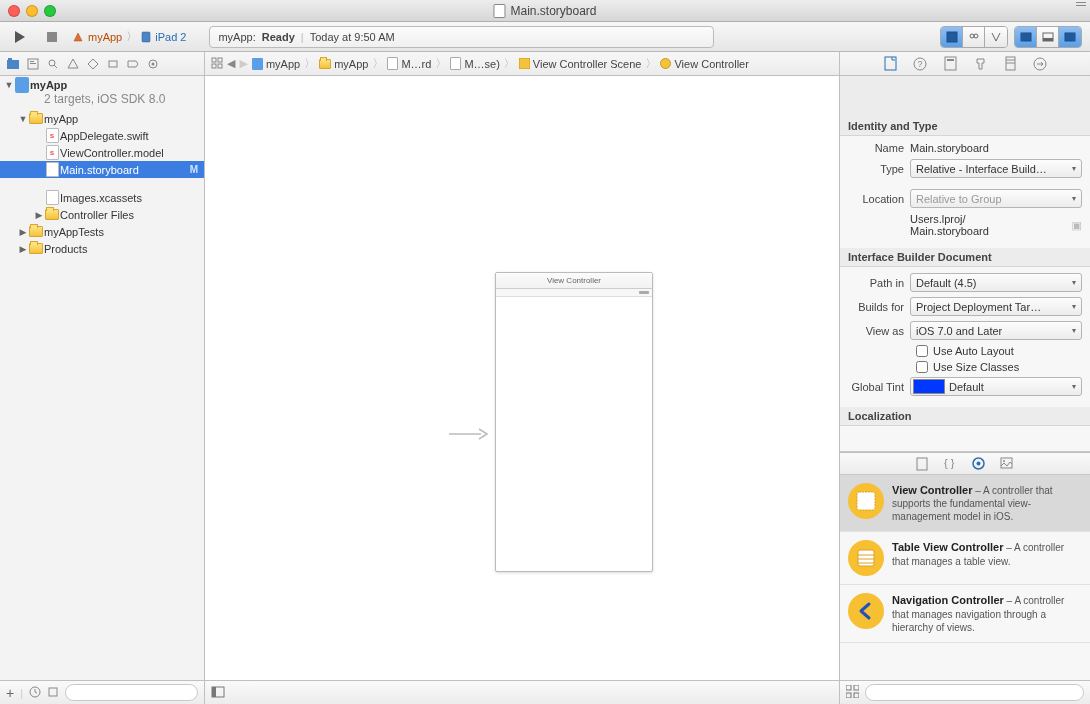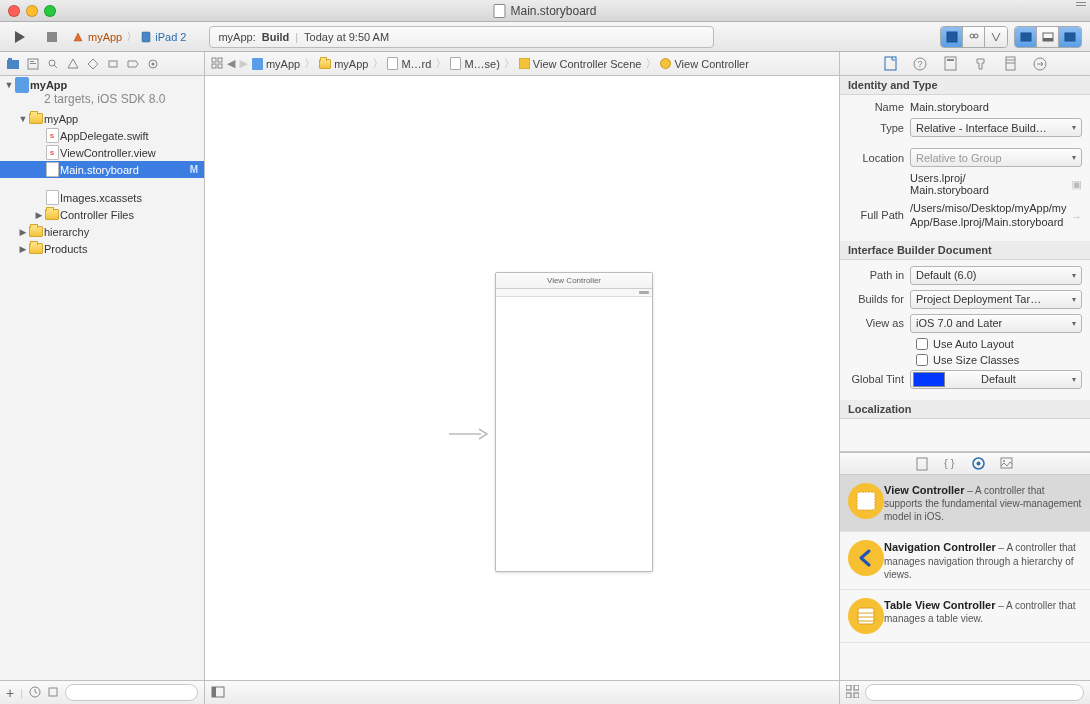--- a/index.html
+++ b/index.html
@@ -77,41 +77,41 @@
 .scene-arrow { position: absolute; left: 244px; top: 350px; }
 .scene-arrow svg { display:block; }
 .vc-frame { position: absolute; left: 290px; top: 196px; width: 158px; height: 300px; background:#fff; border:1px solid #bbb; border-radius: 2px; box-shadow: 0 1px 3px rgba(0,0,0,0.15); }
 .vc-titlebar { height: 16px; border-bottom: 1px solid #ccc; text-align: center; font-size: 8px; color: #666; line-height: 16px; background: linear-gradient(#fbfbfb,#f2f2f2); }
 .vc-status { height: 8px; background: #f7f7f7; border-bottom:1px solid #ddd; display:flex; justify-content:flex-end; padding-right:3px; }
 .vc-status span { width:10px; height:3px; background:#aaa; margin-top:2px; border-radius:1px; }
 .canvas-footer { height: 24px; border-top: 1px solid #c0c0c0; background: linear-gradient(#fafafa,#ececec); display: flex; align-items: center; padding: 0 6px; }
 .canvas-footer .ji { width:16px; height:16px; }
 
 
-.utilities { width: 250px; background: #f7f7f7; display: flex; flex-direction: column; }
+.utilities { width: 250px; background: #f7f7f7; display: flex; flex-direction: column; margin-top: 41px; }
 .insp { border-bottom: 1px solid #c8c8c8; overflow:auto; flex: 1; }
 .insp-section-header { font-weight: bold; font-size: 11px; padding: 3px 8px; background: #ececec; border-bottom: 1px solid #d5d5d5; color: #444; }
 .insp-body { padding: 6px 8px; }
 .insp-row { display: flex; align-items: center; margin-bottom: 5px; font-size: 11px; }
 .insp-row .rl { width: 62px; text-align: right; padding-right: 6px; color: #444; }
 .insp-row .rv { flex: 1; display: flex; align-items: center; }
 .insp-row .rv.text { color: #333; }
 .select { flex: 1; height: 19px; background: linear-gradient(#fdfdfd,#ececec); border: 1px solid #b5b5b5; border-radius: 3px; display: flex; align-items: center; padding: 0 5px; font-size: 11px; position: relative; }
 .select::after { content: '▾'; position: absolute; right: 5px; color: #666; font-size: 8px; }
 .checkbox-row { display:flex; align-items:center; gap:5px; padding-left: 68px; margin-bottom:4px; font-size:11px;}
 .checkbox-row input { width:12px; height:12px; }
 .tint-swatch { width: 32px; height: 15px; background: #0038ff; border: 1px solid #888; margin-right: 4px; }
 
 
 .library { border-top: 1px solid #bfbfbf; display: flex; flex-direction: column; height: 252px; }
 .lib-tabs { height: 22px; display: flex; justify-content: center; align-items: center; gap: 14px; border-bottom: 1px solid #c8c8c8; background: linear-gradient(#fafafa,#ececec); }
 .lib-tabs .ji { width: 14px; height: 14px; color: #777; }
 .lib-tabs .ji.active { color: #2a6db0; }
 .lib-list { flex: 1; overflow: auto; }
-.lib-item { display: flex; padding: 8px; border-bottom: 1px solid #e2e2e2; font-size: 10px; }
+.lib-item { display: flex; gap: 8px; padding: 8px; border-bottom: 1px solid #e2e2e2; font-size: 10px; }
 .lib-item.selected { background: #d9d9d9; }
 .lib-icon { width: 36px; height: 36px; border-radius: 50%; background: #f6c032; display: flex; align-items: center; justify-content: center; flex-shrink: 0; }
 .lib-icon svg { display:block; }
 .lib-text { flex: 1; color: #555; line-height: 1.3; }
 .lib-text b { color: #222; font-size: 11px; }
 .lib-footer { height: 24px; border-top: 1px solid #c0c0c0; background: linear-gradient(#fafafa,#ececec); display: flex; align-items: center; padding: 0 6px; gap: 6px; }
 .lib-footer input { flex: 1; height: 17px; border: 1px solid #c8c8c8; border-radius: 9px; padding: 0 8px; font-size: 10px; background:#fff; }
 
 .util-icon { width:16px; height:16px; display:flex; align-items:center; justify-content:center; }
 </style>
@@ -147,21 +147,21 @@
       </svg>
     <span class="scheme-app">myApp</span>
     <span class="scheme-sep">〉</span>
     <svg width="10" height="12">
         <rect x="1" y="1" width="8" height="10" rx="1" fill="#4a86c5" stroke="#2a5a90" stroke-width="0.5"></rect>
       </svg>
     <span class="scheme-device">iPad 2</span>
   </div>
   <div class="status-bar">
     <span>myApp:</span>
-    <b>Build</b>
+    <b>Ready</b>
     <span class="divider">|</span>
     <span>Today at 9:50 AM</span>
   </div>
   <div class="toolbar-right">
     <div class="seg-group">
       <div class="seg-btn active">
           <svg width="12" height="12">
             <rect x="1" y="1" width="10" height="10" fill="none" stroke="#1a4d8a"></rect>
             <rect x="3" y="3" width="3" height="1" fill="#1a4d8a"></rect>
             <rect x="3" y="5" width="5" height="1" fill="#1a4d8a"></rect>
@@ -359,21 +359,21 @@
       <div class="tree-row" style="padding-left:44px;">
         <span class="icon-slot">
             <span class="swift-icon">s</span>
           </span>
         <span class="label">AppDelegate.swift</span>
       </div>
       <div class="tree-row" style="padding-left:44px;">
         <span class="icon-slot">
             <span class="swift-icon">s</span>
           </span>
-        <span class="label">ViewController.view</span>
+        <span class="label">ViewController.model</span>
       </div>
       <div class="tree-row selected" style="padding-left:44px;">
         <span class="icon-slot">
             <span class="sb-icon"></span>
           </span>
         <span class="label">Main.storyboard</span>
         <span class="badge">M</span>
       </div>
       <div class="tree-row" style="padding-left:44px;margin-top:11px;">
         <span class="icon-slot">
@@ -386,21 +386,21 @@
         <span class="icon-slot">
             <span class="folder-icon"></span>
           </span>
         <span class="label">Controller Files</span>
       </div>
       <div class="tree-row" style="padding-left:18px;">
         <span class="disclosure">▶</span>
         <span class="icon-slot">
             <span class="folder-icon"></span>
           </span>
-        <span class="label">hierarchy</span>
+        <span class="label">myAppTests</span>
       </div>
       <div class="tree-row" style="padding-left:18px;">
         <span class="disclosure">▶</span>
         <span class="icon-slot">
             <span class="folder-icon"></span>
           </span>
         <span class="label">Products</span>
       </div>
     </div>
     <div class="nav-footer">
@@ -466,35 +466,28 @@
             </div>
           </div>
         <div class="insp-row">
             <span class="rl"></span>
             <div class="rv text" style="flex-direction:column;align-items:flex-start;">
               <span>Users.lproj/</span>
               <span>Main.storyboard</span>
             </div>
             <span style="margin-left:4px;color:#bbb;">▣</span>
           </div>
-        <div class="insp-row">
-            <span class="rl">Full Path</span>
-            <div class="rv text" style="word-break:break-all;line-height:1.3;">
-              <span>/Users/miso/Desktop/myApp/myApp/Base.lproj/Main.storyboard</span>
-            </div>
-            <span style="margin-left:4px;color:#bbb;">→</span>
-          </div>
       </div>
       <div class="insp-section-header">Interface Builder Document</div>
       <div class="insp-body">
         <div class="insp-row">
             <span class="rl">Path in</span>
             <div class="rv">
               <div class="select">
-                <span>Default (6.0)</span>
+                <span>Default (4.5)</span>
               </div>
             </div>
           </div>
         <div class="insp-row">
             <span class="rl">Builds for</span>
             <div class="rv">
               <div class="select">
                 <span>Project Deployment Tar…</span>
               </div>
             </div>
@@ -511,21 +504,21 @@
             <input type="checkbox" style="">
             <span>Use Auto Layout</span>
           </div>
         <div class="checkbox-row">
             <input type="checkbox" style="">
             <span>Use Size Classes</span>
           </div>
         <div class="insp-row">
             <span class="rl">Global Tint</span>
             <div class="rv">
-              <div class="select" style="padding-left:2px;gap:32px;">
+              <div class="select" style="padding-left:2px;">
                 <span class="tint-swatch"></span>
                 <span>Default</span>
               </div>
             </div>
           </div>
       </div>
       <div class="insp-section-header">Localization</div>
       <div class="insp-body" style="height:8px;"></div>
     </div>
 
@@ -552,35 +545,35 @@
           <div class="lib-icon">
               <svg width="22" height="22">
                 <rect x="2" y="2" width="18" height="18" rx="2" fill="#fff" stroke="#e0a020" stroke-dasharray="2 1"></rect>
               </svg>
             </div>
           <div class="lib-text"><b>View Controller</b><span> – A controller that supports the fundamental view-management model in iOS.</span></div>
         </div>
         <div class="lib-item">
           <div class="lib-icon">
               <svg width="22" height="22">
-                <path d="M14 4 L6 11 L14 18" fill="none" stroke="#2052ba" stroke-width="3" stroke-linecap="round" stroke-linejoin="round"></path>
-              </svg>
-            </div>
-          <div class="lib-text"><b>Navigation Controller</b><span> – A controller that manages navigation through a hierarchy of views.</span></div>
-        </div>
-        <div class="lib-item">
-          <div class="lib-icon">
-              <svg width="22" height="22">
                 <rect x="3" y="3" width="16" height="16" rx="2" fill="#fff" stroke="#e0a020"></rect>
                 <line x1="3" y1="8" x2="19" y2="8" stroke="#e0a020"></line>
                 <line x1="3" y1="12" x2="19" y2="12" stroke="#e0a020"></line>
                 <line x1="3" y1="16" x2="19" y2="16" stroke="#e0a020"></line>
               </svg>
             </div>
           <div class="lib-text"><b>Table View Controller</b><span> – A controller that manages a table view.</span></div>
+        </div>
+        <div class="lib-item">
+          <div class="lib-icon">
+              <svg width="22" height="22">
+                <path d="M14 4 L6 11 L14 18" fill="none" stroke="#2052ba" stroke-width="3" stroke-linecap="round" stroke-linejoin="round"></path>
+              </svg>
+            </div>
+          <div class="lib-text"><b>Navigation Controller</b><span> – A controller that manages navigation through a hierarchy of views.</span></div>
         </div>
       </div>
       <div class="lib-footer">
         <span><svg width="13" height="13">
               <rect x="0" y="0" width="5" height="5" fill="none" stroke="#777"></rect>
               <rect x="8" y="0" width="5" height="5" fill="none" stroke="#777"></rect>
               <rect x="0" y="8" width="5" height="5" fill="none" stroke="#777"></rect>
               <rect x="8" y="8" width="5" height="5" fill="none" stroke="#777"></rect>
             </svg></span>
         <input type="text" style="">

